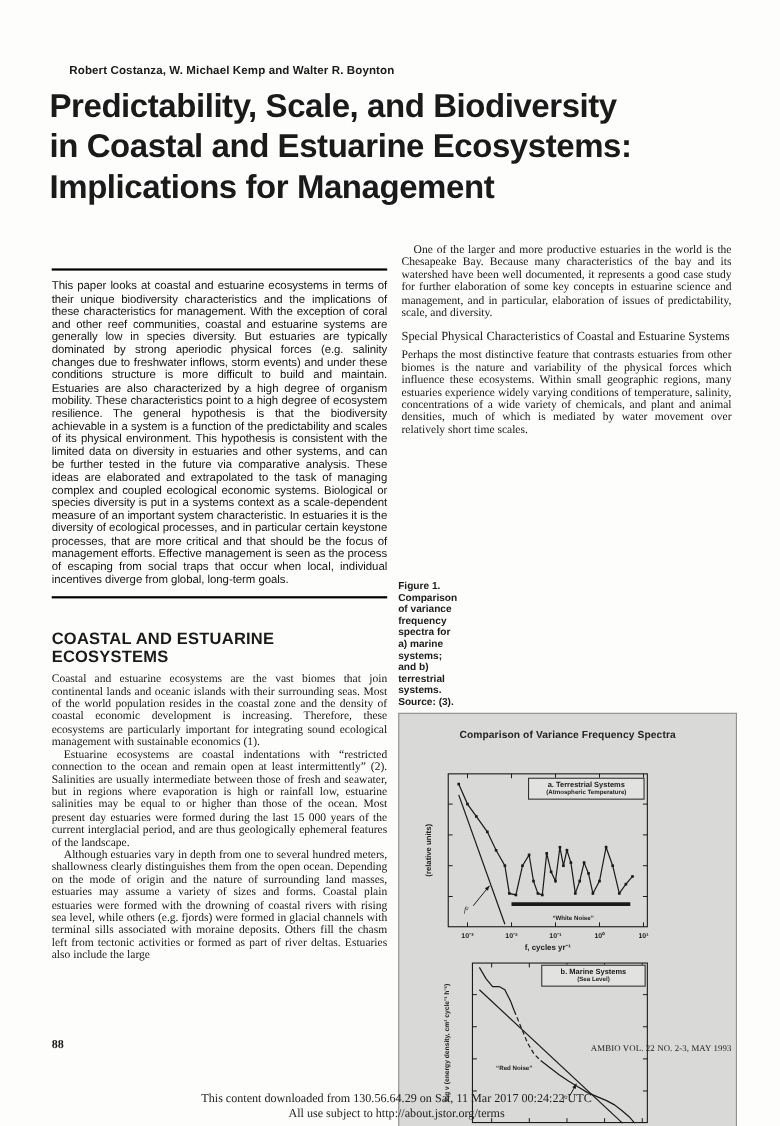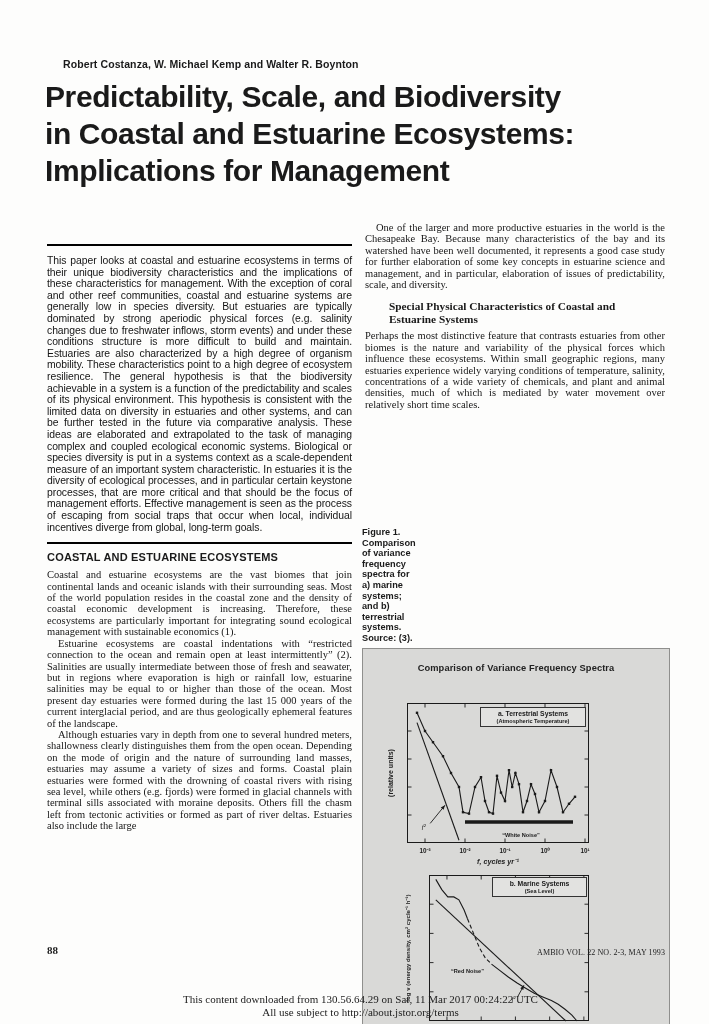--- a/index.html
+++ b/index.html
@@ -29,32 +29,32 @@
   .rule { border-top:2px solid #000; }
   .rule-top { margin-top:22px; margin-bottom:9px; }
   .rule-bottom { margin-top:9px; }
 
   .abstract {
     font-family:"Liberation Sans", sans-serif;
     font-size:10.4px; line-height:11.6px; text-align:justify;
     letter-spacing:-.05px; color:#141414;
   }
   .section-heading {
-    margin-top:7px; margin-bottom:6px;
-    font-family:"Liberation Sans", sans-serif;
-    font-size:11px; font-weight:bold; letter-spacing:.2px;
+    margin-top:28px; margin-bottom:6px;
+    font-family:"Liberation Sans", sans-serif;
+    font-size:15px; font-weight:bold; letter-spacing:.2px;
   }
   .body-text p {
     font-size:10.5px; line-height:11.4px; text-align:justify; color:#161616;
   }
   .body-text p.indent { text-indent:11px; }
 
   .subheading {
     margin-top:10px; margin-bottom:4px;
-    font-size:11.3px; line-height:13px; font-weight:bold;margin-left:24px;
+    font-size:11.3px; line-height:13px; font-weight:normal;
   }
 
   
   .figure-row { position:absolute; left:362px; top:527px; width:327px; display:flex; gap:4px;flex-direction:column; }
   .fig-caption {
     width:57px; font-family:"Liberation Sans", sans-serif;
     font-size:9.2px; line-height:10.6px; font-weight:bold;
   }
   .fig-panel {
     position:relative; width:308px; height:412px;
@@ -79,21 +79,21 @@
   .legend-box .l2 { font-size:5.6px; font-weight:bold; display:block; margin-top:1px; }
   .ylabel {
     position:absolute; display:block; text-align:center;
     font-family:"Liberation Sans", sans-serif; font-weight:bold; color:#222;
     transform:translate(-50%,-50%) rotate(-90deg);
   }
   .ylabel-a { left:27px; top:124px; width:120px; font-size:7px; }
   .ylabel-b { left:44px; top:299px; width:150px; font-size:6.1px; line-height:7px; }
   .xlabel {
     position:absolute; transform:translateX(-50%); white-space:nowrap;
-    font-family:"Liberation Sans", sans-serif; font-weight:bold; font-style:italic;
+    font-family:"Liberation Sans", sans-serif; font-weight:bold; 
     font-size:7.2px; color:#222;
   }
   .xlabel-a { left:135px; top:207px; }
   .xlabel-b { left:146px; top:384px; }
 
   .footer-page { position:absolute; left:47px; top:944px; font-size:11px; font-weight:bold; }
   .footer-journal { position:absolute; right:44px; top:948px; font-size:8px; letter-spacing:.1px; color:#222; }
 
   .jstor { position:absolute; left:0; top:993px; width:100%; text-align:center;
            font-size:11px; line-height:13px; color:#222;padding-left:12px; }

